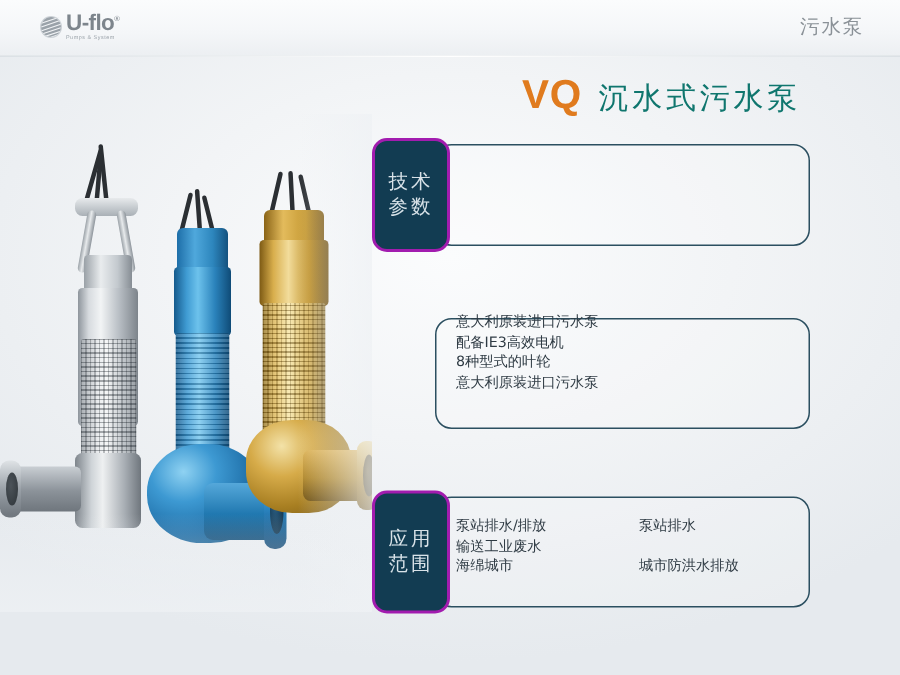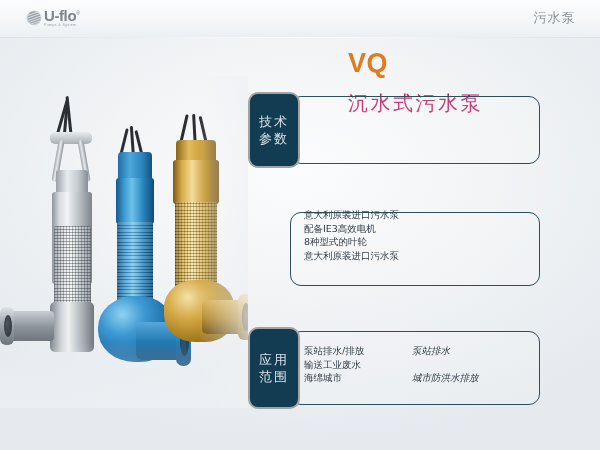--- a/index.html
+++ b/index.html
@@ -38,37 +38,37 @@
   }
   .header-right{
     position:absolute; right:24px; top:9px;
     font-size:13px; color:#8a9197; letter-spacing:1.2px;
     font-family:"DejaVu Sans","Liberation Sans",sans-serif;
   }
 
   
   .title-row{
     position:absolute; left:348px; top:48px;
-    display:flex; align-items:baseline; gap:11px;flex-direction:column;
+    display:flex; align-items:baseline; gap:11px;
   }
   .title-vq{
     font-size:27px; font-weight:700; color:#e07b1e; letter-spacing:.5px;
     font-family:"Liberation Sans",sans-serif;
   }
   .title-cn{
-    font-size:20px; color:#be185d; letter-spacing:2.5px;
+    font-size:20px; color:#0f766e; letter-spacing:2.5px;
     font-family:"DejaVu Sans","Liberation Sans",sans-serif;
   }
 
   
   .block{ position:absolute; }
   .block .label{
     position:absolute; left:0; top:0;
     background:#123c52;
-    border:2px solid #a3a3a3;
+    border:2px solid #a21caf;
     border-radius:10px;
     display:flex; flex-direction:column; align-items:center; justify-content:center;
     color:#d8e2e8;
     font-family:"DejaVu Sans","Liberation Sans",sans-serif;
     letter-spacing:2px;
     line-height:1.32;
     z-index:3;
   }
   .block .label span{ display:block; }
   .block .panel{
@@ -100,21 +100,21 @@
   #blk2 .panel{ left:42px; top:4px; width:250px; height:74px; }
   #blk2 .panel-text{ left:56px; top:0; font-size:9.5px; line-height:13.5px; }
 
   
   #blk3{ left:248px; top:327px; width:292px; height:82px; }
   #blk3 .label{ width:52px; height:82px; font-size:13px; }
   #blk3 .panel{ left:42px; top:4px; width:250px; height:74px; }
   #blk3 .panel-text{ left:56px; top:17px; font-size:9.5px; line-height:13.5px; }
   #blk3 .cols{ display:flex; }
   #blk3 .col-l{ width:84px; }
-  #blk3 .col-r{ margin-left:24px;font-style:italic; }
+  #blk3 .col-r{ margin-left:38px; }
   #blk3 .col-r .sp{ visibility:hidden; }
 
   
   .pump-stage{
     position:absolute; left:0; top:38px; width:248px; height:370px;
     overflow:hidden;
   }
   .pump{ position:absolute; }
 
   

